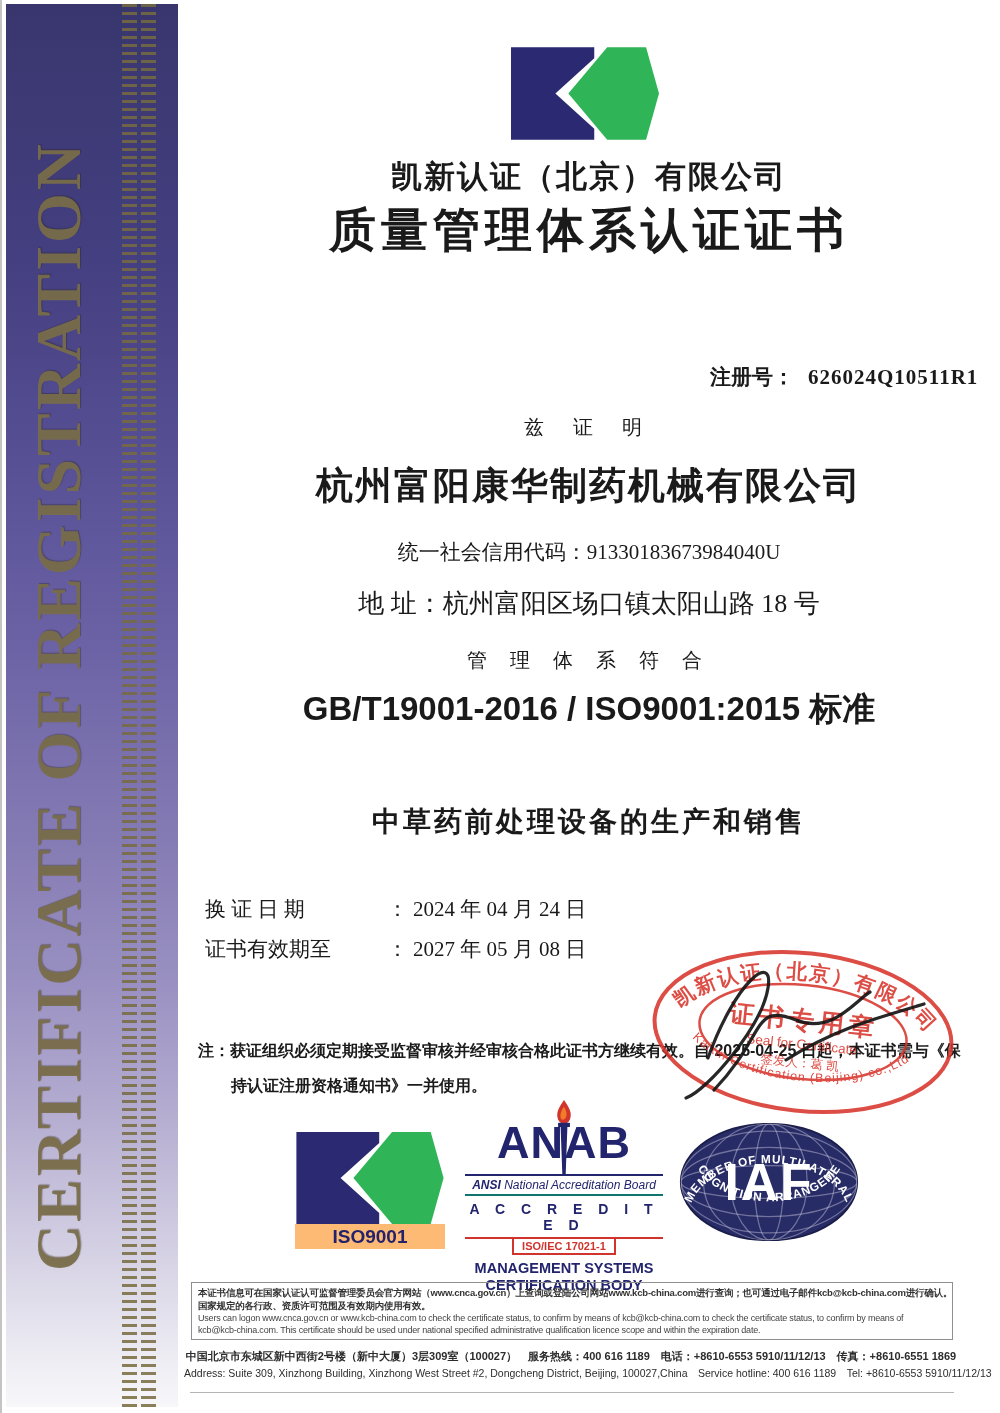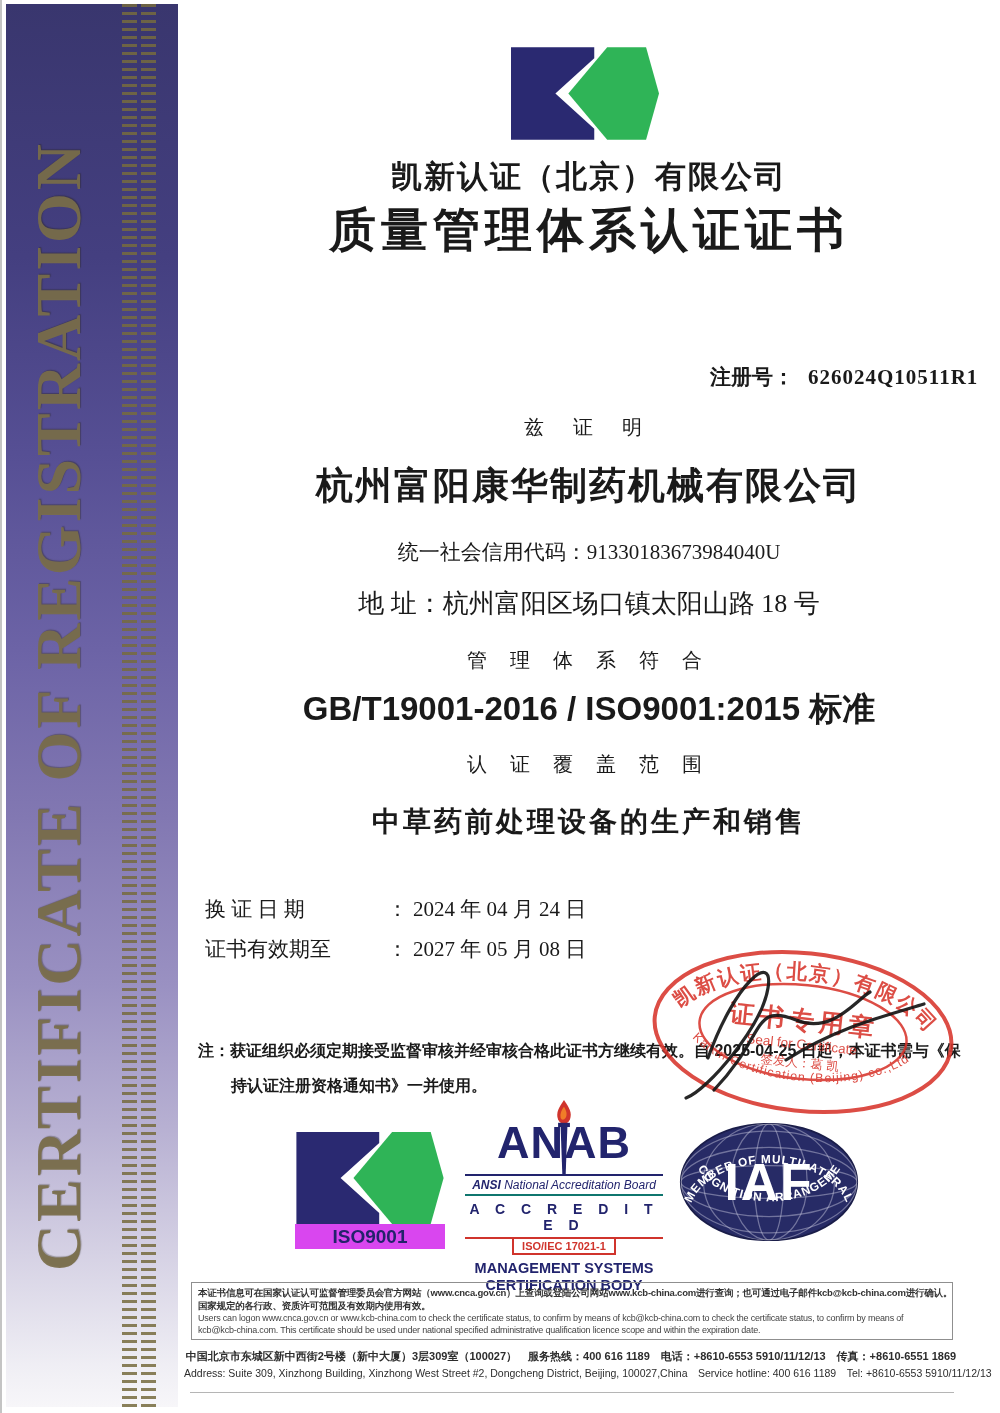--- a/index.html
+++ b/index.html
@@ -41,21 +41,21 @@
   .note{position:absolute;left:20px;top:1033px;width:780px;font-size:16px;font-weight:600;
         line-height:35px;font-family:"Liberation Sans","DejaVu Sans",sans-serif;z-index:1;}
   .note .l2{padding-left:33px;}
   
   .seal{position:absolute;left:468px;top:946px;width:314px;height:172px;
         transform:rotate(6deg);z-index:3;opacity:.88;}
   .sig{position:absolute;left:478px;top:940px;width:310px;height:170px;z-index:4;}
   
   .kcb{position:absolute;left:110px;top:1132px;width:164px;text-align:center;}
   .kcb svg{width:150px;height:92px;display:block;margin:0 auto;}
-  .kcb .band{width:150px;margin:0 auto;background:#d946ef;color:#23226b;font-weight:bold;
+  .kcb .band{width:150px;margin:0 auto;background:#fdba74;color:#23226b;font-weight:bold;
              font-size:19px;line-height:25px;font-family:"Liberation Sans",sans-serif;}
   .kcb .cap{margin-top:6px;font-size:24px;color:#222;}
   .anab{position:absolute;left:287px;top:1116px;width:198px;text-align:center;
         font-family:"Liberation Sans","DejaVu Sans",sans-serif;color:#22246d;}
   .anab .word{position:relative;font-size:45px;font-weight:800;letter-spacing:1px;line-height:54px;height:58px;}
   .anab .torch{position:absolute;left:50%;top:-16px;transform:translateX(-50%);width:26px;height:76px;}
   .anab .l1{border-top:2px solid #22246d;border-bottom:2px solid #0f766e;
             font-size:12px;font-style:italic;padding:2px 0;white-space:nowrap;}
   .anab .l1 b{font-weight:800;}
   .anab .acc{font-size:14px;font-weight:bold;letter-spacing:6px;padding:5px 0 4px;}
@@ -111,21 +111,20 @@
 
     <div class="abs credit">
       <span>统一社会信用代码：</span><span>91330183673984040U</span>
     </div>
     <div class="abs addr">
       <span>地 址：</span><span>杭州富阳区场口镇太阳山路 18 号</span>
     </div>
 
     <div class="abs conform">管 理 体 系 符 合</div>
     <div class="abs standard">GB/T19001-2016 / ISO9001:2015 标准</div>
-    <div class="abs scopelbl">认 证 覆 盖 范 围</div>
     <div class="abs scope">中草药前处理设备的生产和销售</div>
 
     <div class="dates">
       <div class="row">
         <span class="lbl">换 证 日 期</span><span class="col">：</span><span>2024 年 04 月 24 日</span>
       </div>
       <div class="row">
         <span class="lbl">证书有效期至</span><span class="col">：</span><span>2027 年 05 月 08 日</span>
       </div>
     </div>

